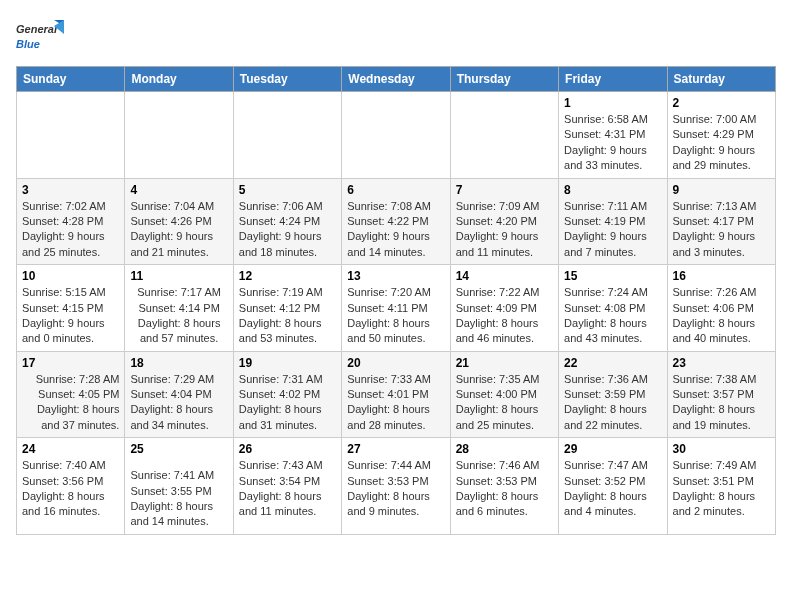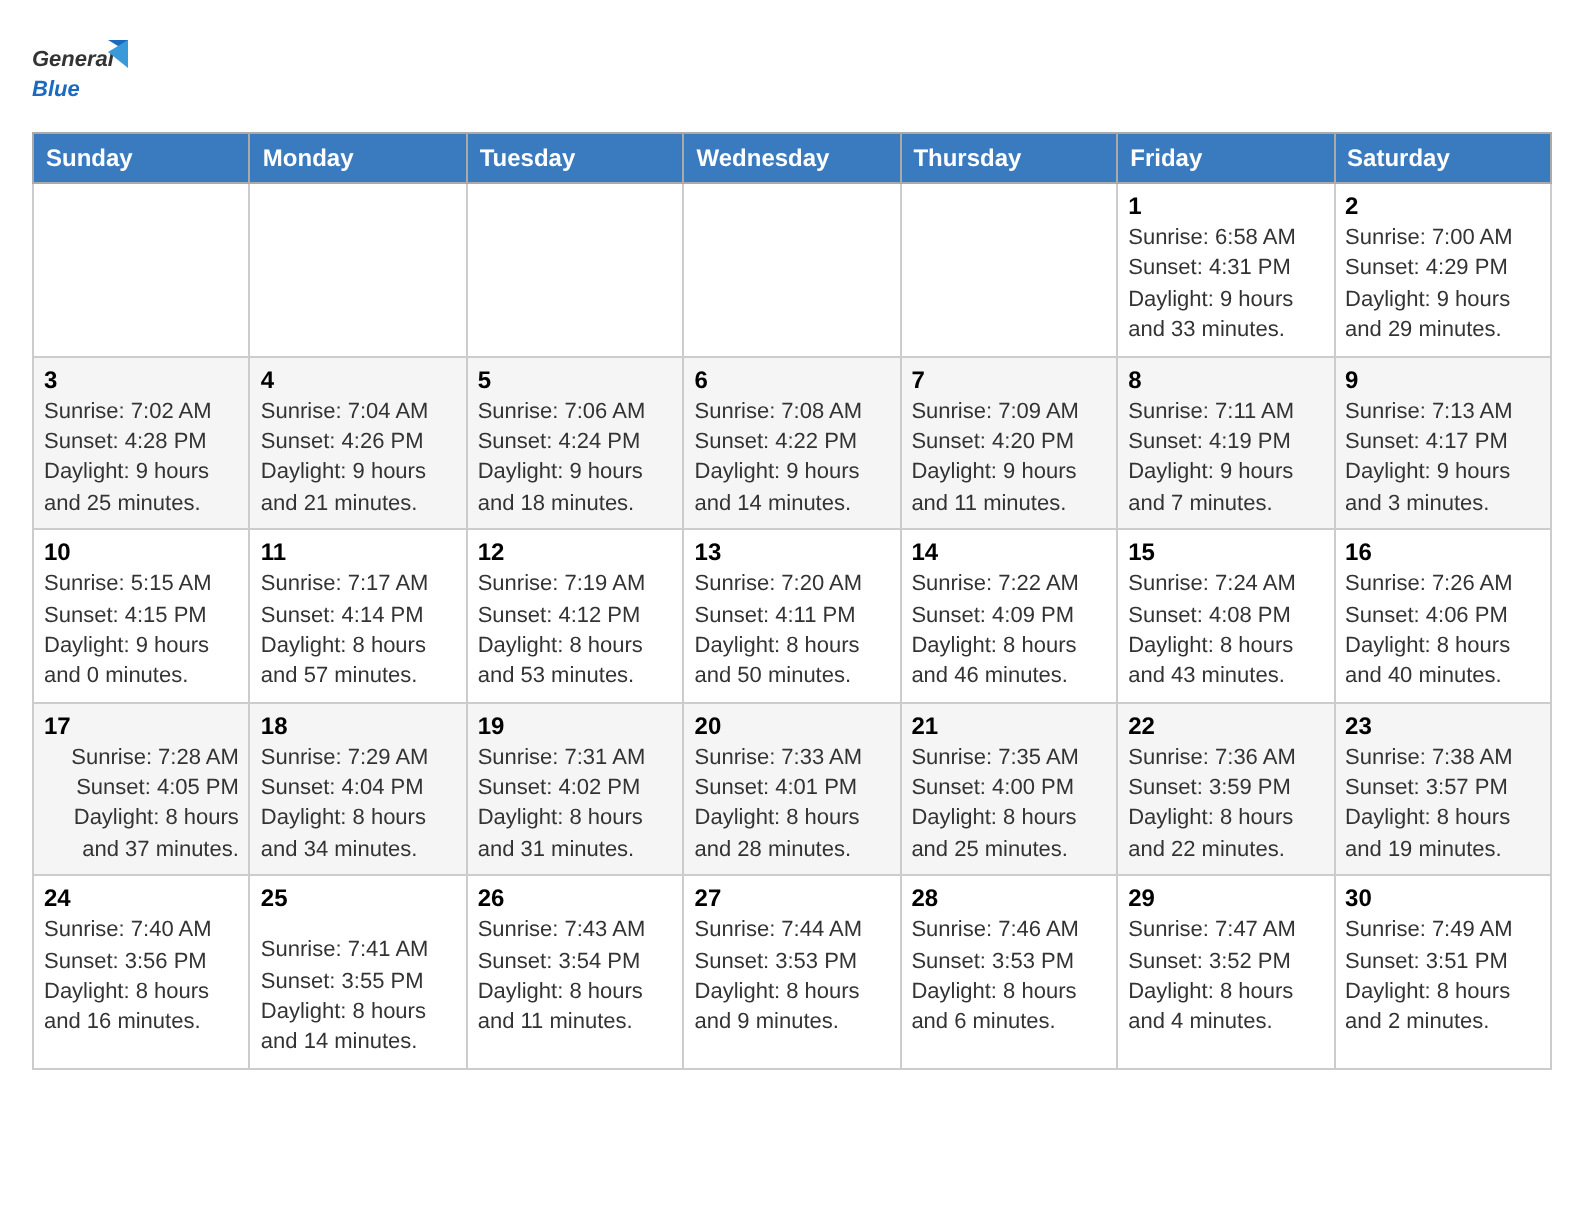--- a/index.html
+++ b/index.html
@@ -169,21 +169,21 @@
       </tr>
       <tr>
         <td>
           <span class="day-number">10</span>
           <div class="day-info" style="white-space: pre-line;">Sunrise: 5:15 AM
 Sunset: 4:15 PM
 Daylight: 9 hours and 0 minutes.</div>
         </td>
         <td>
           <span class="day-number">11</span>
-          <div class="day-info" style="white-space: pre-line;">Sunrise: 7:17 AM
+          <div class="day-info" style="white-space: pre-line; text-align: center;">Sunrise: 7:17 AM
 Sunset: 4:14 PM
 Daylight: 8 hours and 57 minutes.</div>
         </td>
         <td>
           <span class="day-number">12</span>
           <div class="day-info" style="white-space: pre-line;">Sunrise: 7:19 AM
 Sunset: 4:12 PM
 Daylight: 8 hours and 53 minutes.</div>
         </td>
         <td>

